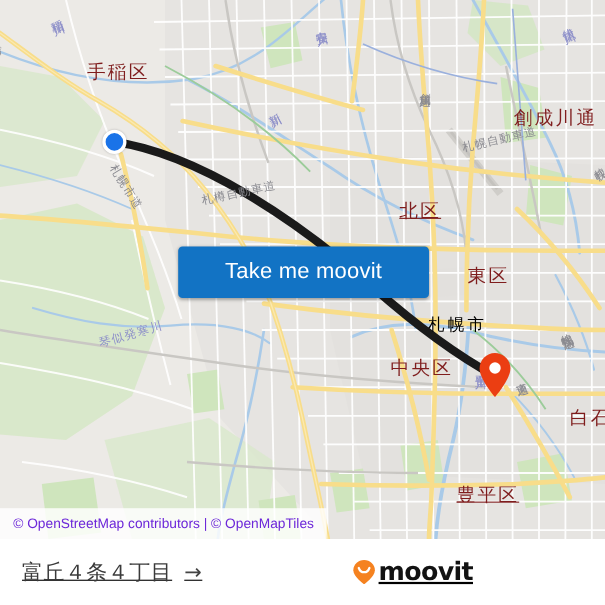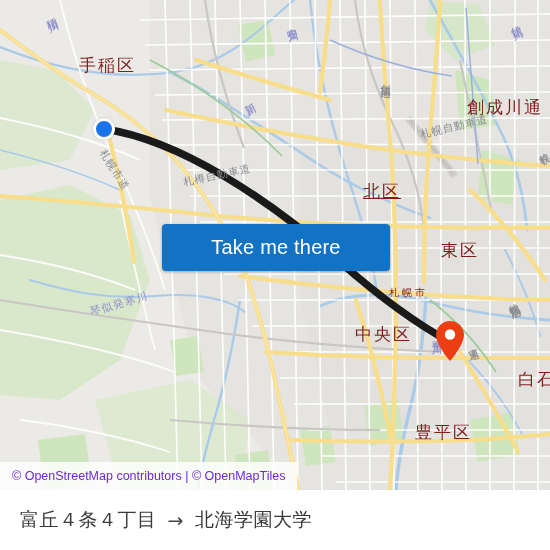--- a/index.html
+++ b/index.html
@@ -47,22 +47,22 @@
     white-space: nowrap;
     letter-spacing: 1px;
     pointer-events: none;
   }
   .map-label.district {
     color: #7f1d1d;
     font-size: 17px;
     letter-spacing: 2px;
   }
   .map-label.city {
-    color: #7f1d1d;
-    font-size: 10px;
+    color: #000000;
+    font-size: 15px;
     letter-spacing: 3px;
   }
   .map-label.water {
     color: #8d8fc9;
     font-size: 11px;
     letter-spacing: 1px;
   }
   .map-label.road {
     color: #8a8a90;
     font-size: 10.5px;
@@ -141,20 +141,21 @@
     left: 0;
     top: 490px;
     width: 450px;
     height: 60px;
     background: #ffffff;
     display: flex;
     align-items: center;
     justify-content: space-between;
     padding: 0 20px;
     box-sizing: border-box;
+    text-decoration: underline;
   }
   #trip-summary {
     display: flex;
     align-items: center;
     gap: 9px;
     font-size: 19px;
     color: #3a3a3a;
     font-family: "DejaVu Sans", "Liberation Sans", sans-serif;
     letter-spacing: .5px;
   }
@@ -324,52 +325,58 @@
         <div class="map-label water vert" style="left: 39px; top: 14px; transform: rotate(-20deg); transform-origin: left top;">稲積川</div>
         <div class="map-label road vert" style="left: -8px; top: 30px; transform: rotate(12deg); transform-origin: left top;">札樽自動車道</div>
         <div class="map-label water vert" style="left: 280px; top: 22px; transform: rotate(-14deg); transform-origin: left top;">安春川</div>
         <div class="map-label water vert" style="left: 235px; top: 100px; transform: rotate(-28deg); transform-origin: left top;">新川</div>
         <div class="map-label road vert" style="left: 379px; top: 76px;">創成川通</div>
         <div class="map-label district" style="left: 467px; top: 96px;">創成川通</div>
         <div class="map-label water vert" style="left: 503px; top: 22px; transform: rotate(-22deg); transform-origin: left top;">伏籠川</div>
         <div class="map-label road" style="left: 419px; top: 128px; transform: rotate(-13deg); transform-origin: left top;">札幌自動車道</div>
         <div class="map-label district" style="left: 363px; top: 180px; text-decoration: underline;">北区</div>
         <div class="map-label road vert" style="left: 532px; top: 150px; transform: rotate(-30deg); transform-origin: left top;">札幌</div>
-        <div class="map-label district" style="left: 441px; top: 239px;">東区</div>
+        <div class="map-label district" style="left: 425px; top: 239px;">東区</div>
         <div class="map-label city" style="left: 389px; top: 286px;">札幌市</div>
         <div class="map-label district" style="left: 355px; top: 323px; font-family: Liberation Serif, serif;">中央区</div>
         <div class="map-label water vert" style="left: 428px; top: 332px;">豊平川</div>
         <div class="map-label road vert" style="left: 463px; top: 343px; transform: rotate(-18deg); transform-origin: left top;">東通</div>
         <div class="map-label road vert" style="left: 503px; top: 299px; transform: rotate(-22deg); transform-origin: left top;">札幌江別通</div>
         <div class="map-label district" style="left: 518px; top: 368px;">白石区</div>
-        <div class="map-label district" style="left: 415px; top: 421px;">豊平区</div>
+        <div class="map-label district" style="left: 415px; top: 438px; text-decoration: underline;">豊平区</div>
         <div class="map-label water" style="left: 88px; top: 305px; transform: rotate(-16deg); transform-origin: left top;">琴似発寒川</div>
         <div class="map-label road" style="left: 182px; top: 176px; transform: rotate(-12deg); transform-origin: left top;">札樽自動車道</div>
         <div class="map-label road" style="left: 108px; top: 147px; transform: rotate(58deg); transform-origin: left top;">札幌市道</div>
       </div>
 
     <div id="origin-marker" style="background: rgb(26, 115, 232);"></div>
 
     <div id="dest-marker">
       <svg viewBox="0 0 30 42" width="30" height="42">
         <path d="M15 1 C 7.3 1 1 7.3 1 15 C 1 25 15 41 15 41 C 15 41 29 25 29 15 C 29 7.3 22.7 1 15 1 Z" fill="#eb3e12"></path>
         <circle cx="15" cy="14.5" r="5.2" fill="#ffffff"></circle>
       </svg>
     </div>
 
-    <button id="cta-button" style="background: rgb(18, 115, 196); color: rgb(255, 255, 255);">Take me there</button>
+    <button id="cta-button" style="background: rgb(18, 115, 196); color: rgb(255, 255, 255);">Take me moovit</button>
 
     <div id="attribution-bar" style="width: 297.422px;">
       <span class="attr-text">© OpenStreetMap contributors | © OpenMapTiles</span>
     </div>
   </div>
 
   <div id="footer-bar">
 
     <div id="trip-summary">
       <span>富丘４条４丁目</span>
       <span class="arrow">→</span>
-      <span>北海学園大学</span>
     </div>
 
+    <div id="moovit-logo">
+      <svg width="22" height="24" viewBox="0 0 22 24">
+        <path d="M11 1.2 C 5.6 1.2 1.2 5.3 1.2 10.3 C 1.2 16.4 11 23 11 23 C 11 23 20.8 16.4 20.8 10.3 C 20.8 5.3 16.4 1.2 11 1.2 Z" fill="#f58220"></path>
+        <path d="M6.2 8.4 C 6.2 8.4 7.6 12.2 11 12.2 C 14.4 12.2 15.8 8.4 15.8 8.4" fill="none" stroke="#ffffff" stroke-width="2.1" stroke-linecap="round"></path>
+      </svg>
+      <span class="wordmark">moovit</span>
+    </div>
   </div>
 
 </div>
 
 </body></html>

